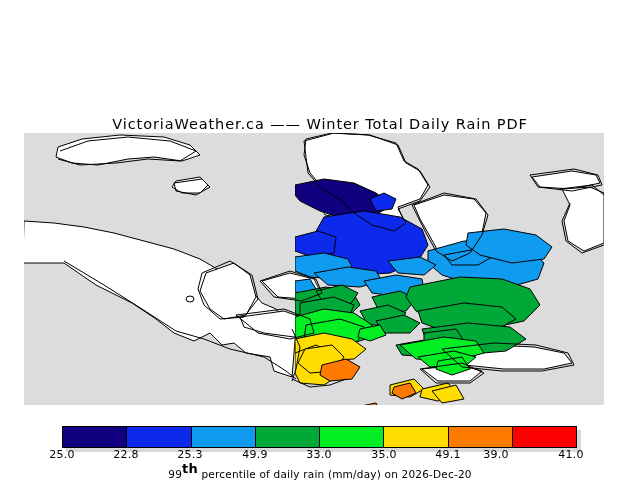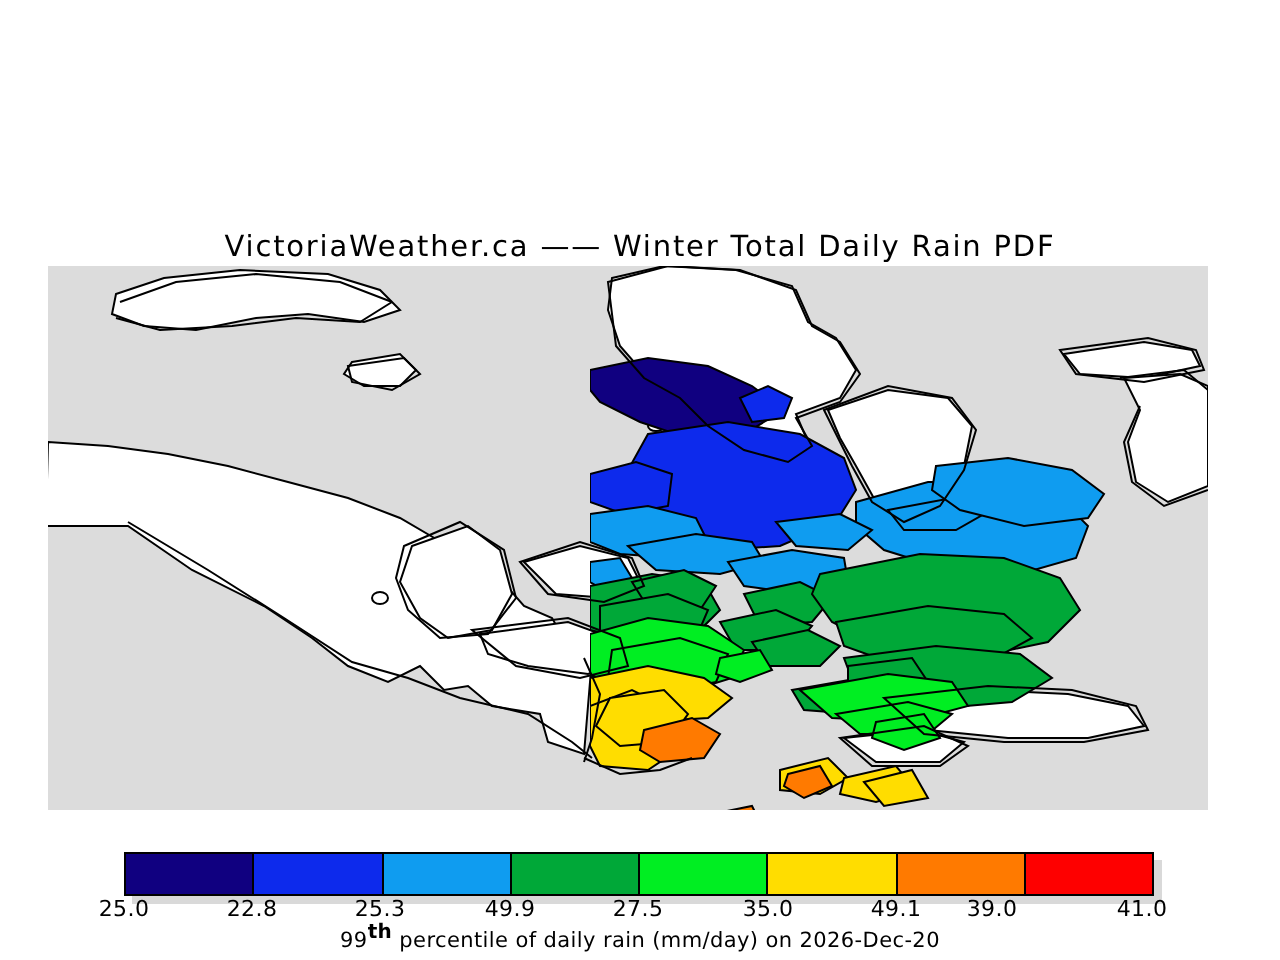--- a/index.html
+++ b/index.html
@@ -110,21 +110,21 @@
     top: 461px;
     width: 640px;
     text-align: center;
     font-family: "DejaVu Sans", sans-serif;
     font-size: 10.5px;
     color: #000000;
     white-space: nowrap;
     letter-spacing: 0.2px;
   }
   #cb-caption sup {
-    font-size: 10px;
+    font-size: 13px;
     font-weight: bold;
     vertical-align: super;
   }
 </style>
 </head>
 <body>
 
 <div id="app">
 
   <div id="title">VictoriaWeather.ca —— Winter Total Daily Rain PDF</div>
@@ -291,21 +291,21 @@
       <div class="cb-band" style="background:#ff7a00"></div>
       <div class="cb-band" style="background:#fe0000"></div>
     </div>
   </div>
 
   <div id="cb-ticks">
     <span class="cb-tick" style="left:62px">25.0</span>
     <span class="cb-tick" style="left:126px">22.8</span>
     <span class="cb-tick" style="left:190px">25.3</span>
     <span class="cb-tick" style="left:255px">49.9</span>
-    <span class="cb-tick" style="left:319px">27.5</span>
+    <span class="cb-tick" style="left:319px">33.0</span>
     <span class="cb-tick" style="left:384px">35.0</span>
     <span class="cb-tick" style="left:448px">49.1</span>
     <span class="cb-tick" style="left:496px">39.0</span>
     <span class="cb-tick" style="left:571px">41.0</span>
   </div>
 
   <div id="cb-caption"><span>99</span><sup>th</sup><span> percentile of daily rain (mm/day) on 2026-Dec-20</span></div>
 
 </div>
 

